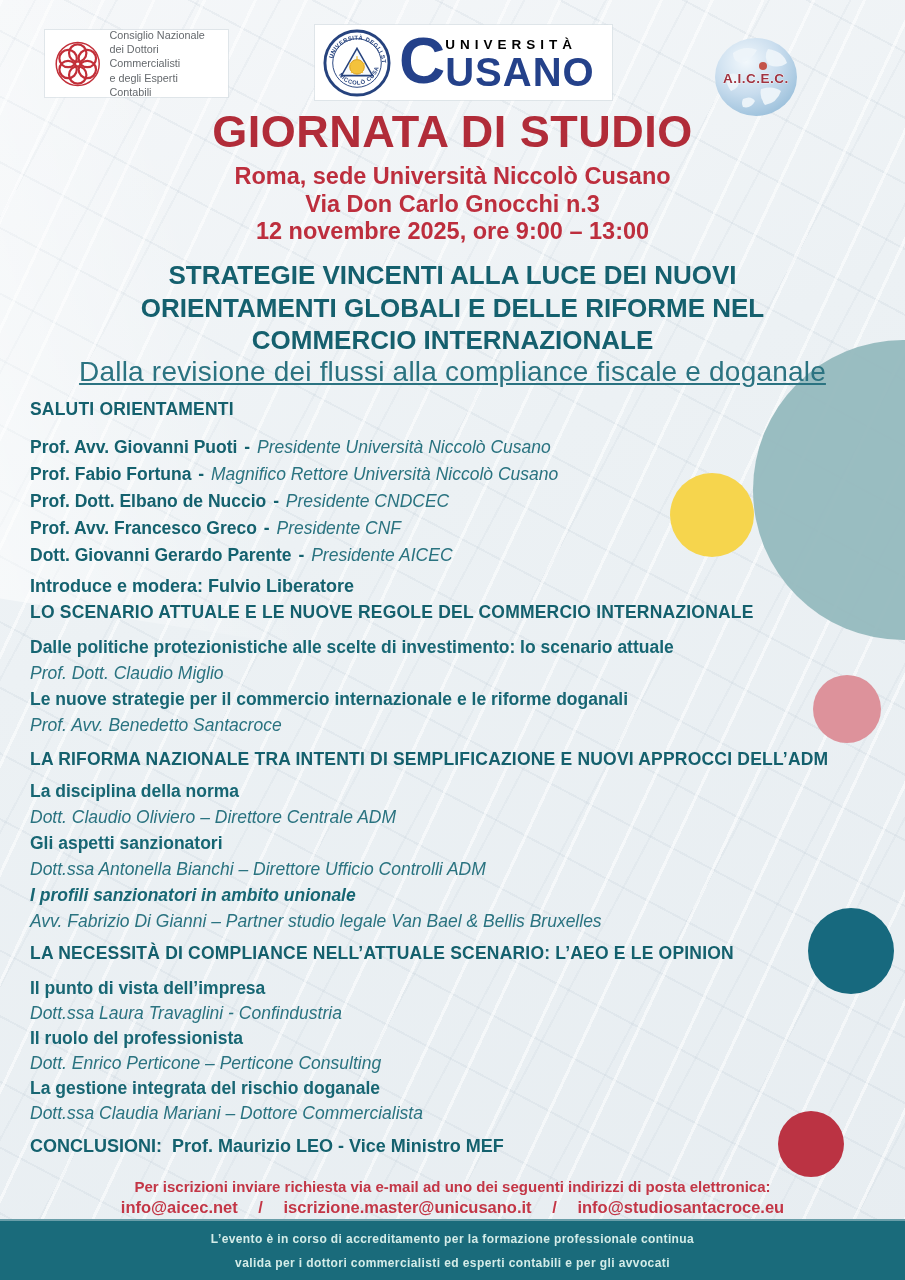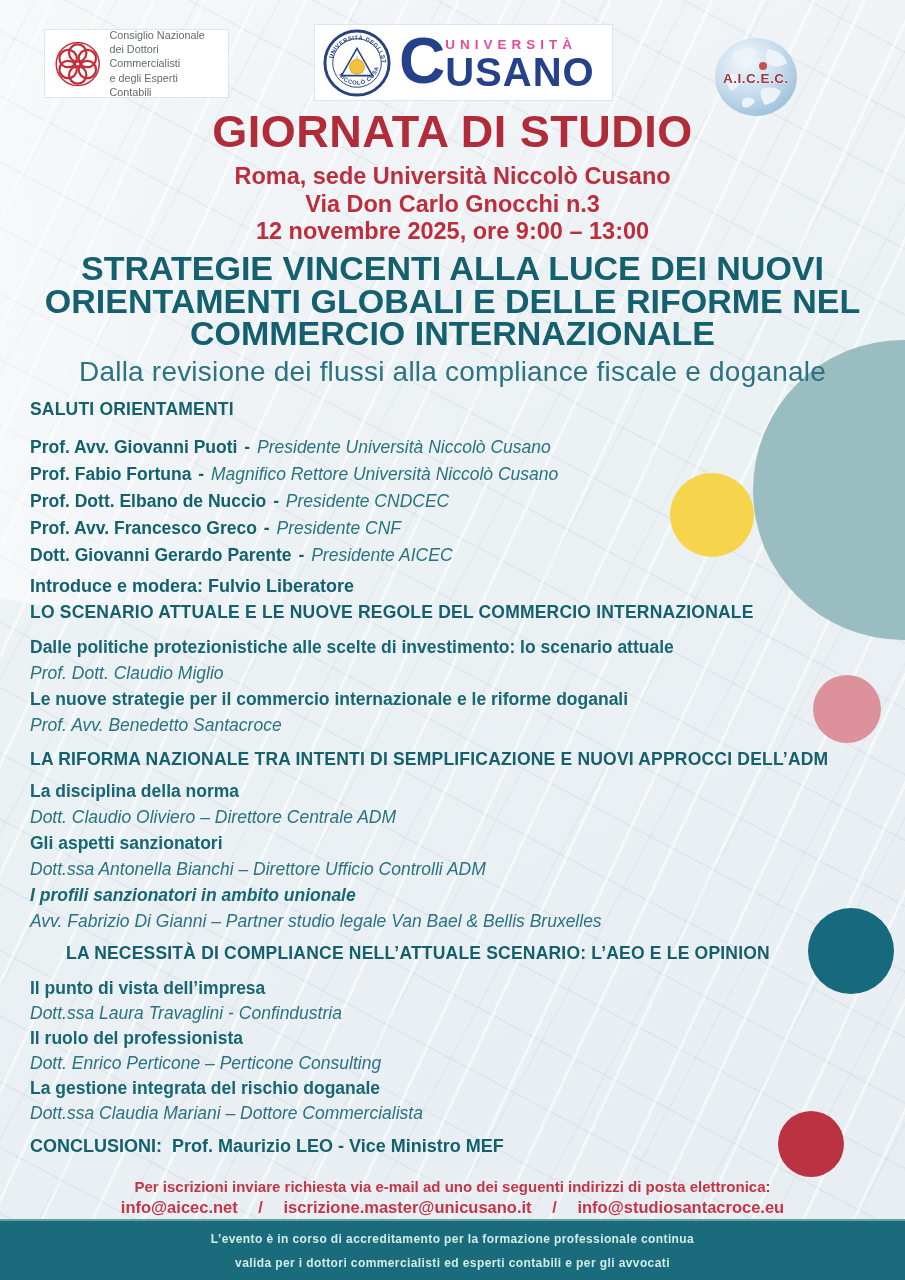--- a/index.html
+++ b/index.html
@@ -33,45 +33,45 @@
   .logos{position:absolute;inset:0;z-index:2;padding-left:41px;}
   .logo-box{background:#fff;box-shadow:0 0 0 1px rgba(210,218,224,.6);}
   .cndcec{position:absolute;left:45px;top:30px;width:183px;height:67px;
           display:flex;align-items:center;gap:7px;padding:4px 6px 4px 8px;box-sizing:border-box;}
   .cndcec-text{font-size:10.8px;line-height:1.3;color:#65696d;}
   .cusano{position:absolute;left:315px;top:25px;width:297px;height:75px;
           display:flex;align-items:center;gap:8px;padding:4px 8px;box-sizing:border-box;}
   .wordmark{display:flex;align-items:flex-start;}
   .bigc{font-size:64px;font-weight:bold;color:#24418a;line-height:.92;letter-spacing:-2px;}
   .wm-stack{display:flex;flex-direction:column;margin-left:2px;}
-  .wm-univ{font-size:13.5px;font-weight:bold;color:#ec4899;letter-spacing:5px;margin-top:5px;}
+  .wm-univ{font-size:13.5px;font-weight:bold;color:#000000;letter-spacing:5px;margin-top:5px;}
   .wm-usano{font-size:40px;font-weight:bold;color:#24418a;line-height:1.02;letter-spacing:1px;}
   .aicec{position:absolute;left:713px;top:37px;width:86px;height:80px;}
 
   
   .title{position:absolute;top:106px;left:0;right:0;z-index:3;text-align:center;
          font-size:45px;font-weight:bold;color:#b12c39;letter-spacing:.5px;}
   .venue{position:absolute;top:163px;left:0;right:0;z-index:3;text-align:center;
          font-size:23.5px;font-weight:bold;color:#bd2e3d;line-height:27.5px;}
   
-  .main-title{position:absolute;top:252px;left:28px;right:28px;z-index:3;text-align:center;
-        font-size:34px;font-weight:bold;color:#15606e;line-height:32.5px;letter-spacing:0;}
+  .main-title{position:absolute;top:259px;left:28px;right:28px;z-index:3;text-align:center;
+        font-size:26px;font-weight:bold;color:#15606e;line-height:32.5px;letter-spacing:0;}
   .subtitle{position:absolute;top:356px;left:0;right:0;z-index:3;text-align:center;
-        font-size:28px;font-weight:normal;color:#2b7381;letter-spacing:.2px;}
+        font-size:28px;font-weight:normal;color:#2b7381;letter-spacing:.2px;text-decoration:underline;}
 
   
   .program{position:absolute;left:30px;top:399px;width:852px;z-index:3;}
   .sec-h{font-size:17.5px;font-weight:bold;color:#14606d;line-height:21px;letter-spacing:.2px;}
   .people{margin-top:14px;}
   .person{font-size:17.5px;line-height:27px;color:#14616e;}
   .person .nm{font-weight:bold;}
   .person .sep{font-weight:bold;color:#14616e;margin:0 2px;}
   .person .role{font-style:italic;color:#2a7380;}
   .moderator{margin-top:6px;font-size:18px;font-weight:bold;color:#14616e;line-height:23px;}
-  .mt-h2{margin-top:4px;} .mt-h3{margin-top:11px;} .mt-h4{margin-top:9px;margin-left:36px;}
+  .mt-h2{margin-top:4px;} .mt-h3{margin-top:11px;} .mt-h4{margin-top:9px;}
   .talks{margin-top:11px;}
   .talks3{margin-top:8px;}
   .talks4{margin-top:12px;}
   .talk-t{font-size:17.5px;font-weight:bold;color:#176673;line-height:26px;}
   .talk-s{font-size:17.5px;font-style:italic;color:#2a7380;line-height:26px;}
   .talks4 .talk-t,.talks4 .talk-s{line-height:25px;}
   .talk-t.italic{font-style:italic;}
   .conclusions{margin-top:9px;font-size:18px;font-weight:bold;color:#14616e;line-height:23px;}
   .conclusions .cl-label{margin-right:10px;}
 

